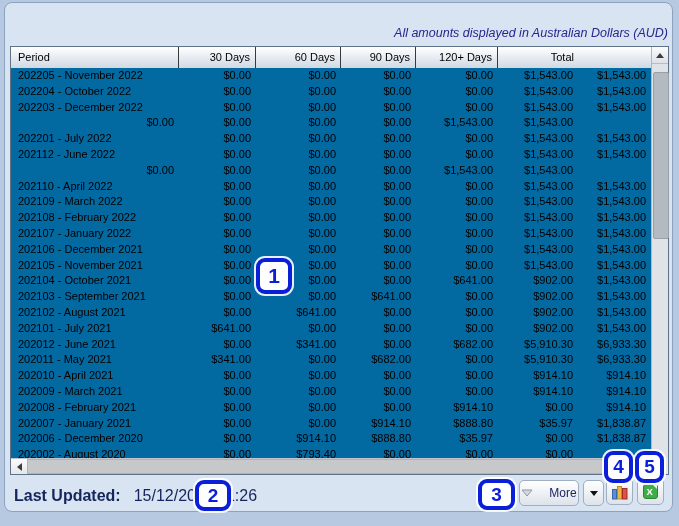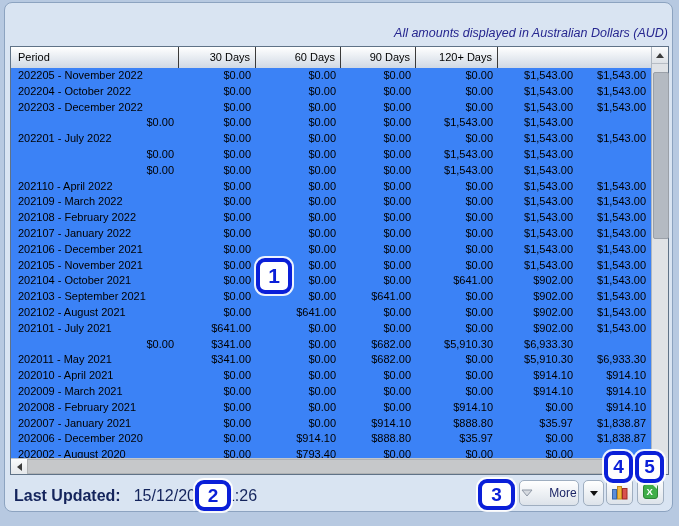--- a/index.html
+++ b/index.html
@@ -13,21 +13,21 @@
   .table-widget{position:absolute;left:10px;top:46px;width:659px;height:429px;
                 background:#fff;border:1px solid #5f7287;box-sizing:border-box;}
   .thead{position:absolute;left:0;top:0;width:640px;height:25px;display:grid;
          grid-template-columns:168px 77px 85px 75px 82px 80px 73px;
          background:linear-gradient(#ffffff,#c9d3e0);border-bottom:1px solid #444;
          box-sizing:border-box;}
   .hcell{font-size:11px;color:#000;line-height:20px;text-align:right;padding-right:5px;
          border-right:1px solid #3a3a3a;box-sizing:border-box;overflow:hidden;white-space:nowrap;}
   .hcell.col0{text-align:left;padding-left:7px;padding-right:0;}
   .hcell.col6{border-right:none;padding-right:4px;}
-  .tbody{position:absolute;left:0;top:21px;width:640px;height:390px;overflow:hidden;background:#3b82f6;}
+  .tbody{position:absolute;left:0;top:21px;width:640px;height:390px;overflow:hidden;background:#0369a1;}
   .trow{display:grid;grid-template-columns:168px 77px 85px 75px 82px 80px 73px;height:15.8px;}
   .cell{font-size:11px;color:#000;line-height:15.8px;text-align:right;padding-right:5px;
         box-sizing:border-box;overflow:hidden;white-space:nowrap;}
   .cell.col0{text-align:left;padding-left:7px;padding-right:0;}
   
   .vscroll{position:absolute;right:0;top:0;width:17px;height:411px;background:#dfe2e6;
            border-left:1px solid #aeb6c0;box-sizing:border-box;}
   .vup{position:absolute;top:0;left:0;right:0;height:16px;background:linear-gradient(#fbfcfd,#dde1e6);
        border-bottom:1px solid #b6bcc4;display:flex;align-items:center;justify-content:center;}
   .tri-up{width:0;height:0;border-left:4px solid transparent;border-right:4px solid transparent;
@@ -75,20 +75,21 @@
 
   <div class="currency-note">All amounts displayed in Australian Dollars (AUD)</div>
 
   <div class="table-widget">
     <div class="thead" id="table-head">
         <div class="hcell col0">Period</div>
         <div class="hcell col2">30 Days</div>
         <div class="hcell col3">60 Days</div>
         <div class="hcell col4">90 Days</div>
         <div class="hcell col5">120+ Days</div>
+        <div class="hcell col6">Total</div>
       </div>
     <div class="tbody" id="table-body">
         <div class="trow">
           <div class="cell col0">202205 - November 2022</div>
           <div class="cell col1">$0.00</div>
           <div class="cell col2">$0.00</div>
           <div class="cell col3">$0.00</div>
           <div class="cell col4">$0.00</div>
           <div class="cell col5">$1,543.00</div>
           <div class="cell col6">$1,543.00</div>
@@ -122,20 +123,21 @@
         <div class="trow">
           <div class="cell col0">202201 - July 2022</div>
           <div class="cell col1">$0.00</div>
           <div class="cell col2">$0.00</div>
           <div class="cell col3">$0.00</div>
           <div class="cell col4">$0.00</div>
           <div class="cell col5">$1,543.00</div>
           <div class="cell col6">$1,543.00</div>
         </div>
         <div class="trow">
+          <div class="cell col0">202112 - June 2022</div>
           <div class="cell col1">$0.00</div>
           <div class="cell col2">$0.00</div>
           <div class="cell col3">$0.00</div>
           <div class="cell col4">$0.00</div>
           <div class="cell col5">$1,543.00</div>
           <div class="cell col6">$1,543.00</div>
         </div>
         <div class="trow">
           <div class="cell col1">$0.00</div>
           <div class="cell col2">$0.00</div>
@@ -228,20 +230,21 @@
         <div class="trow">
           <div class="cell col0">202101 - July 2021</div>
           <div class="cell col1">$641.00</div>
           <div class="cell col2">$0.00</div>
           <div class="cell col3">$0.00</div>
           <div class="cell col4">$0.00</div>
           <div class="cell col5">$902.00</div>
           <div class="cell col6">$1,543.00</div>
         </div>
         <div class="trow">
+          <div class="cell col0">202012 - June 2021</div>
           <div class="cell col1">$0.00</div>
           <div class="cell col2">$341.00</div>
           <div class="cell col3">$0.00</div>
           <div class="cell col4">$682.00</div>
           <div class="cell col5">$5,910.30</div>
           <div class="cell col6">$6,933.30</div>
         </div>
         <div class="trow">
           <div class="cell col0">202011 - May 2021</div>
           <div class="cell col1">$341.00</div>

